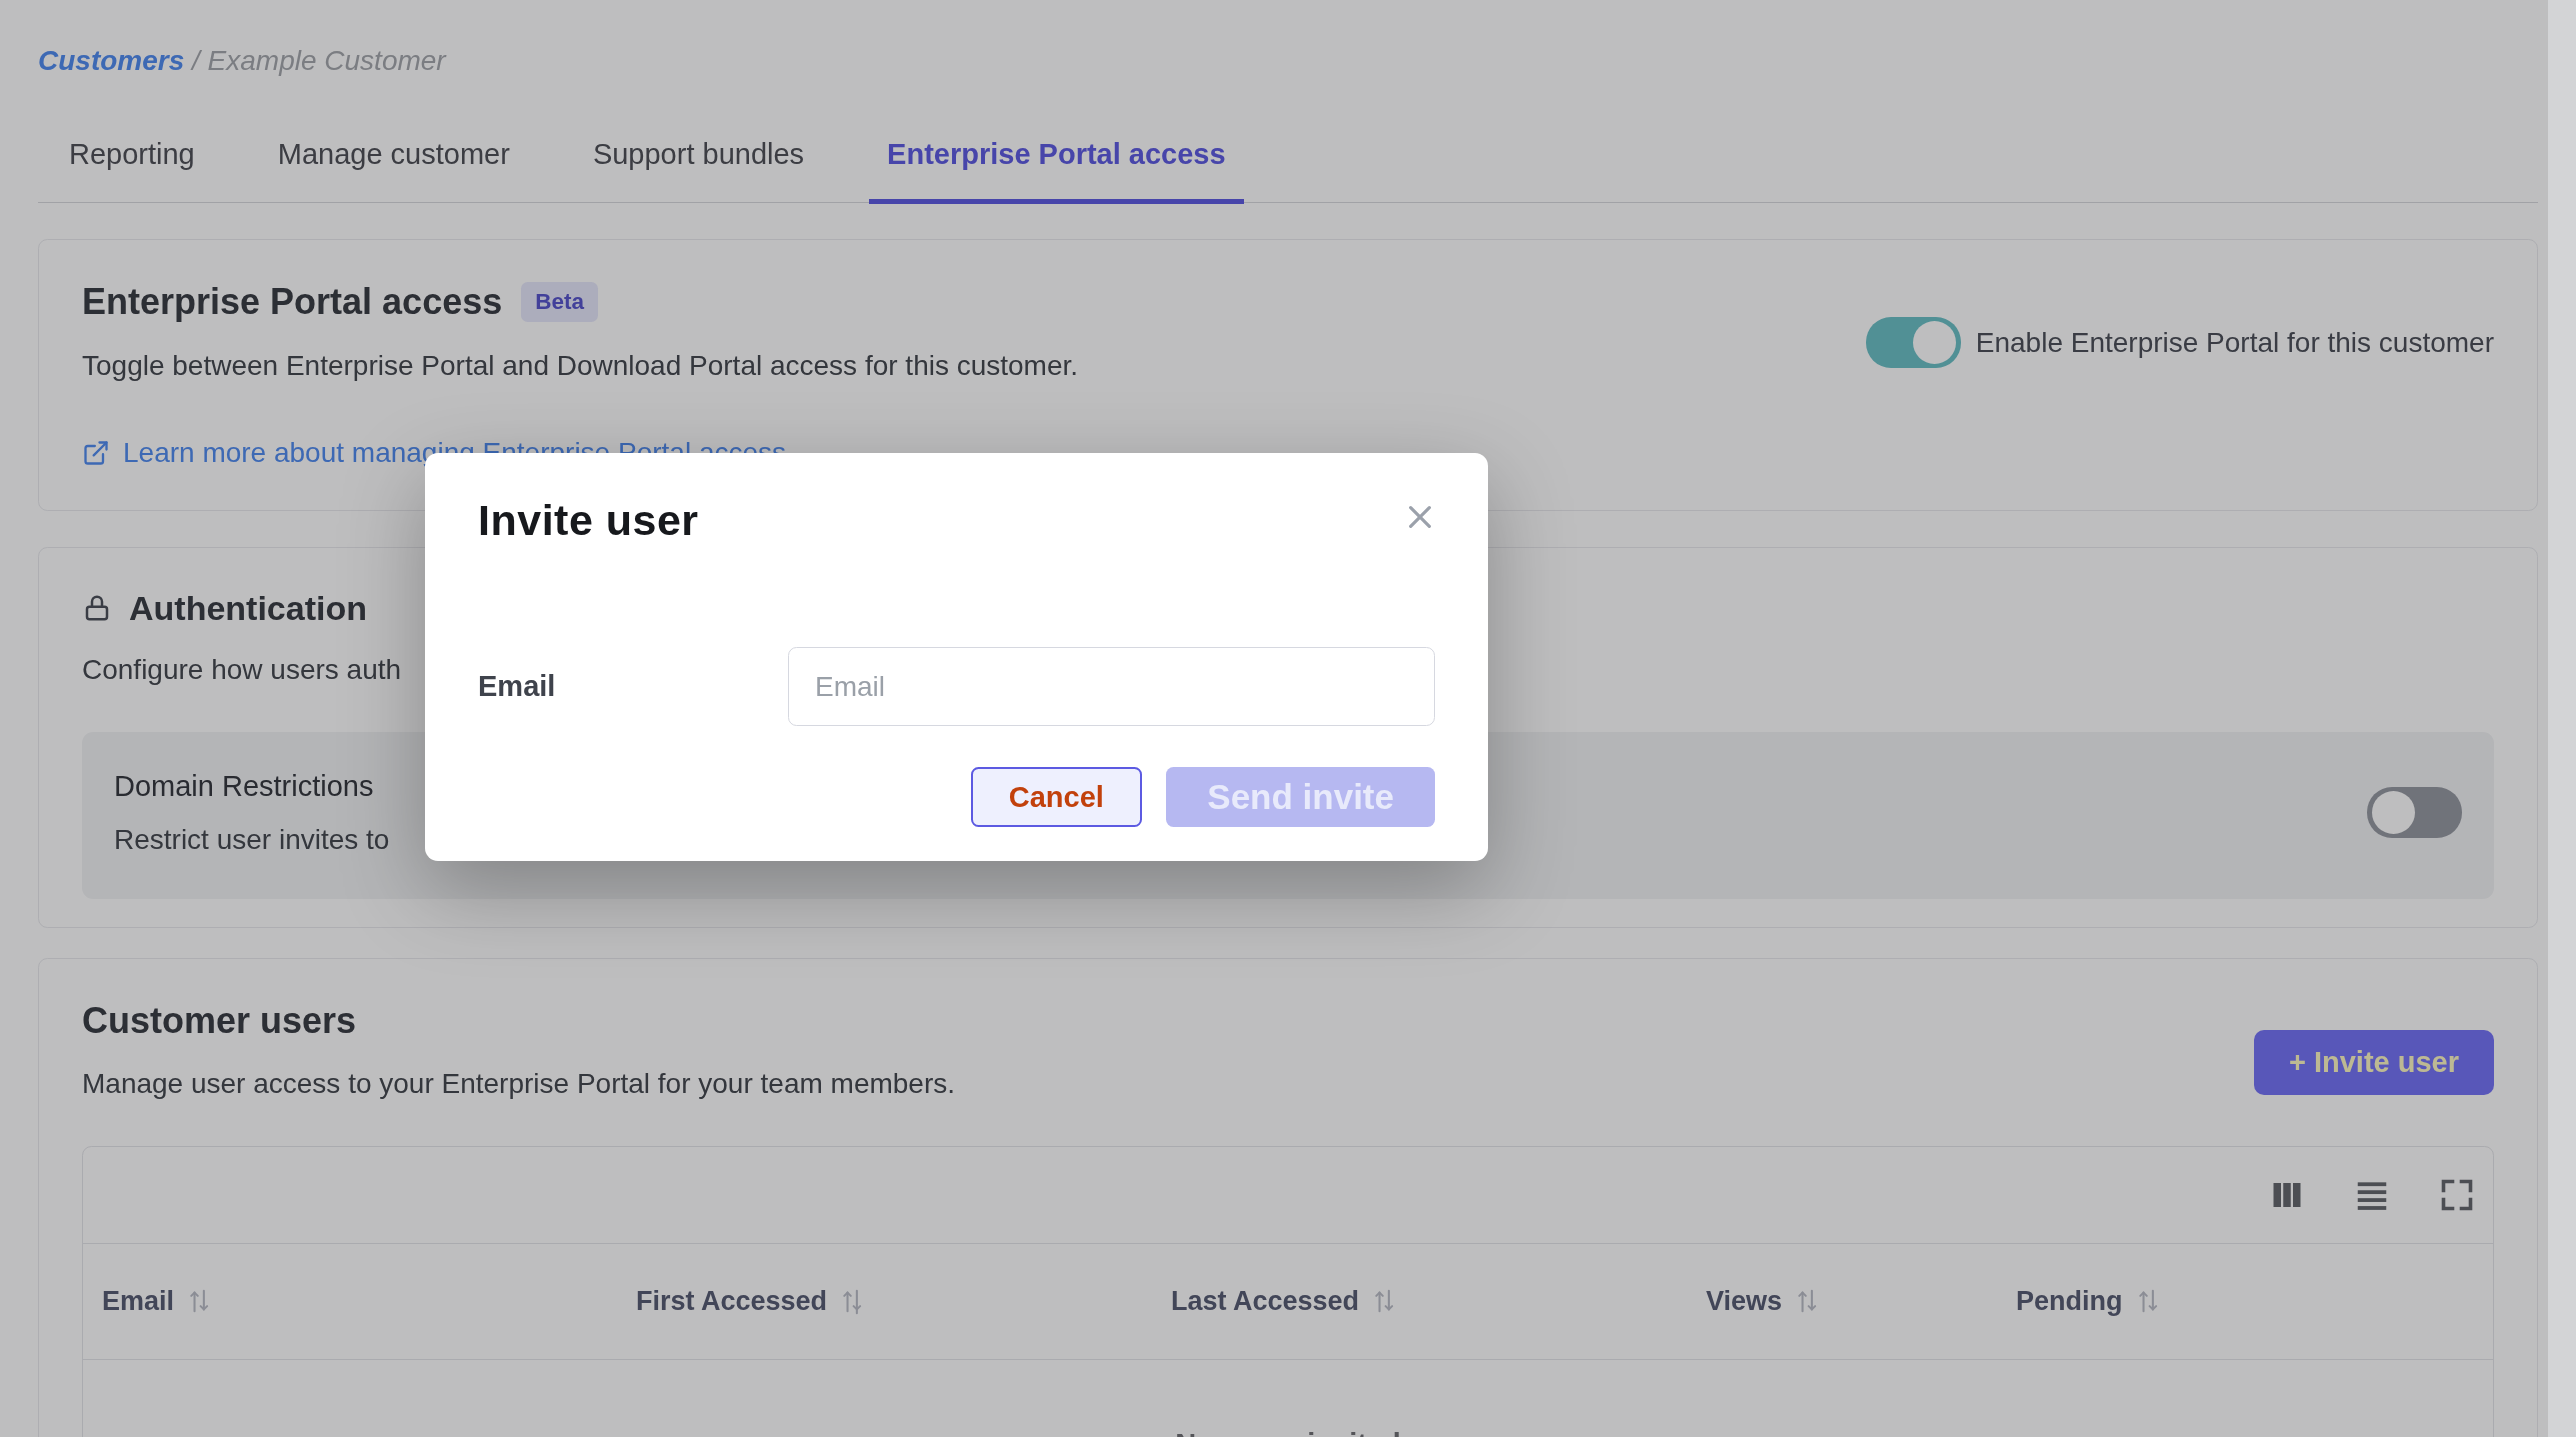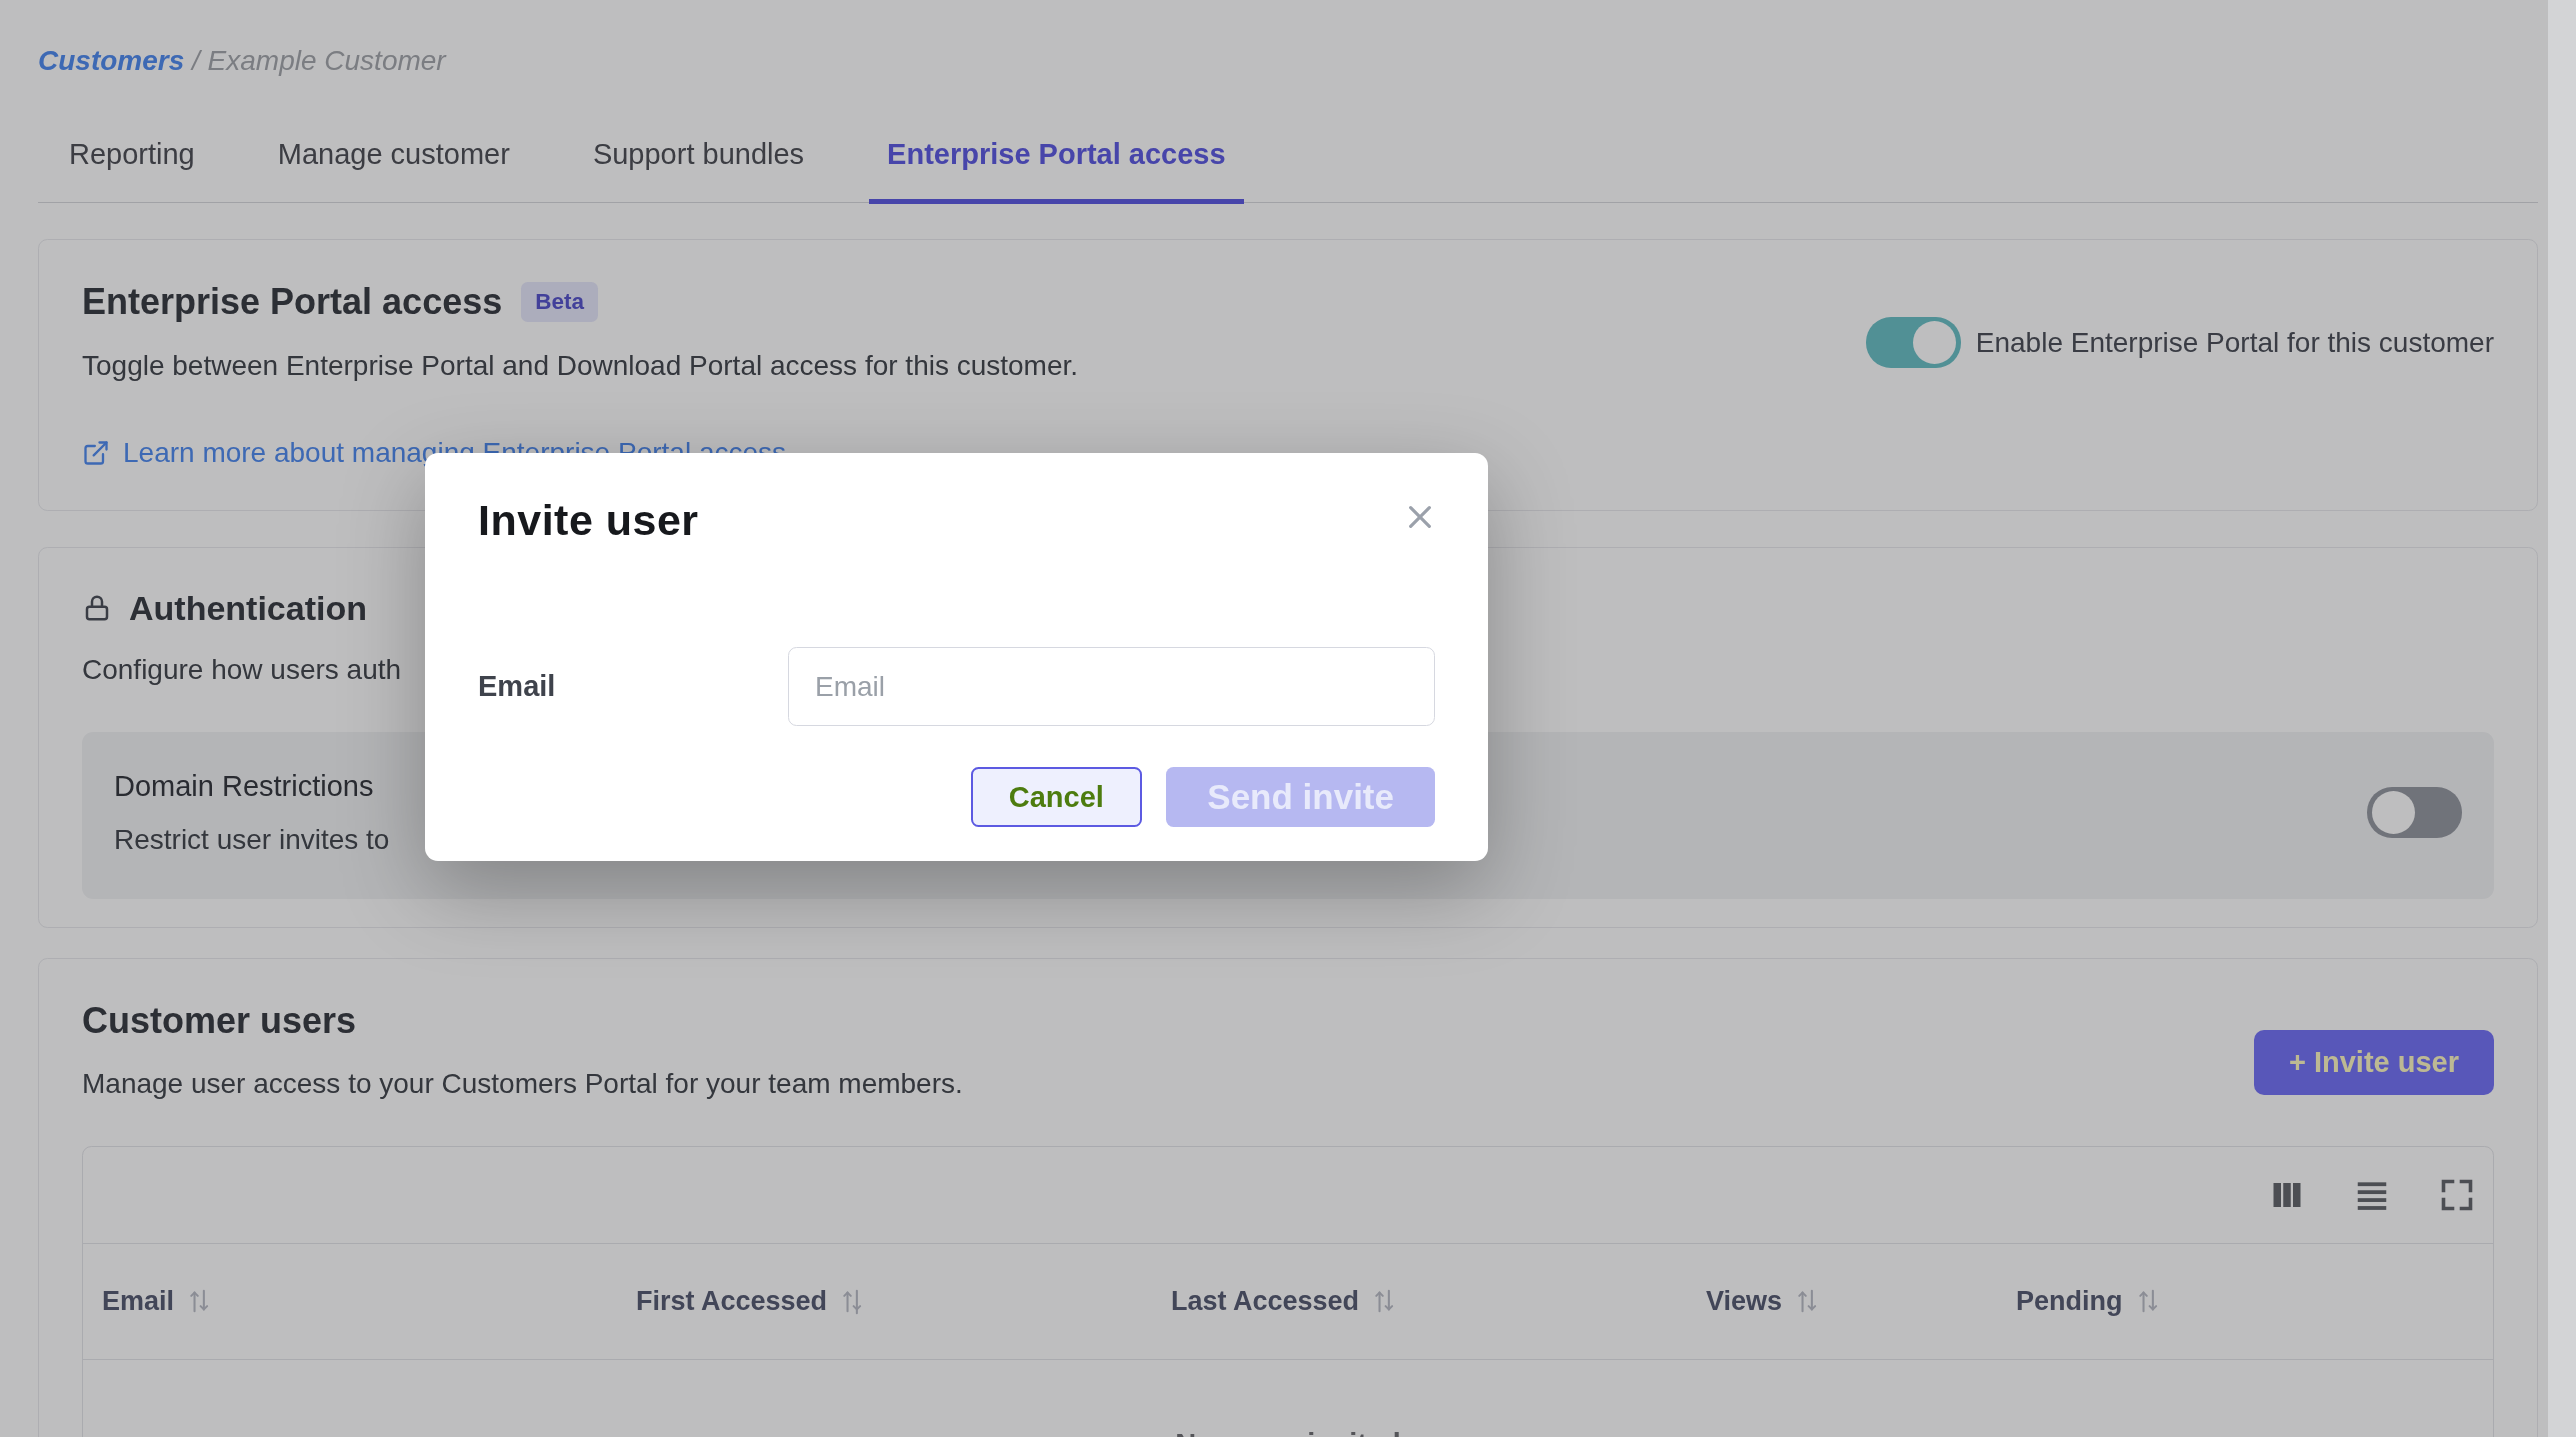--- a/index.html
+++ b/index.html
@@ -77,21 +77,21 @@
   .modal-title { font-size:43px; line-height:53px; font-weight:800; color:#17191d; letter-spacing:0.5px; }
   .modal-close { position:absolute; top:45px; right:49px; width:38px; height:38px;
                  display:flex; align-items:center; justify-content:center; cursor:pointer; }
   .modal-row { display:flex; align-items:center; margin-top:100px; }
   .modal-label { width:310px; flex:none; font-size:29px; font-weight:700; color:#3f434c; }
   .modal-input { flex:1; height:79px; border:1.9px solid #d6d8e0; border-radius:8.5px; font-size:28px;
                  padding:0 26px; color:#333; font-family:"Liberation Sans", sans-serif; outline:none; }
   .modal-input::placeholder { color:#9aa0a8; }
   .modal-actions { display:flex; justify-content:flex-end; gap:24.4px; margin-top:41px; }
   .btn-cancel { height:60px; padding:0 36px; background:#eef0fe; border:2.8px solid #5c5ae2; border-radius:7.5px;
-                color:#4d7c0f; font-size:29px; font-weight:700; cursor:pointer; }
+                color:#c2410c; font-size:29px; font-weight:700; cursor:pointer; }
   .btn-send { height:60px; padding:0 41px; background:#b6b8f1; border:none; border-radius:7.5px;
               color:#e8eafb; font-size:35px; font-weight:700; cursor:default; }
 
   .sort-icon svg { display:block; }
 </style>
 </head>
 <body>
 
 <div class="page">
 
@@ -150,21 +150,21 @@
       <div class="toggle off">
         <span class="knob"></span>
       </div>
     </div>
   </div>
 
   <div class="card card3">
     <div class="cu-head">
       <div>
         <div class="card-title">Customer users</div>
-        <div class="card-desc">Manage user access to your Customers Portal for your team members.</div>
+        <div class="card-desc">Manage user access to your Enterprise Portal for your team members.</div>
       </div>
       <button class="invite-btn">+ Invite user</button>
     </div>
 
     <div class="table-wrap">
       <div class="table-toolbar">
         <div class="tb-icon">
           <svg width="36" height="36" viewBox="0 0 24 24" fill="#63666c">
               <rect x="3" y="4" width="5" height="16"></rect>
               <rect x="9.5" y="4" width="5" height="16"></rect>

